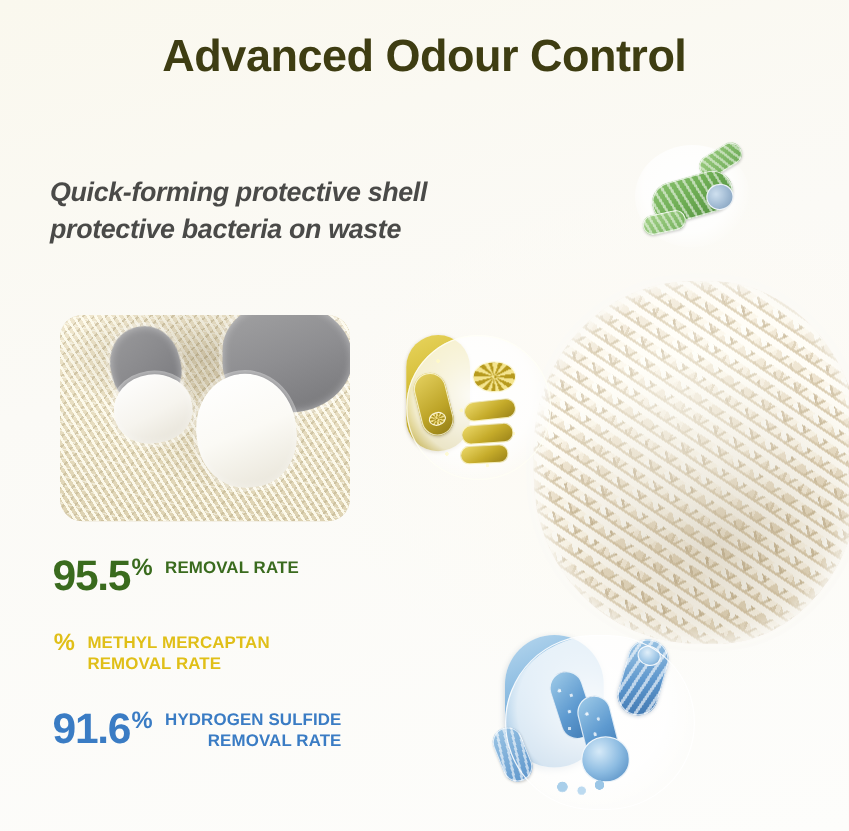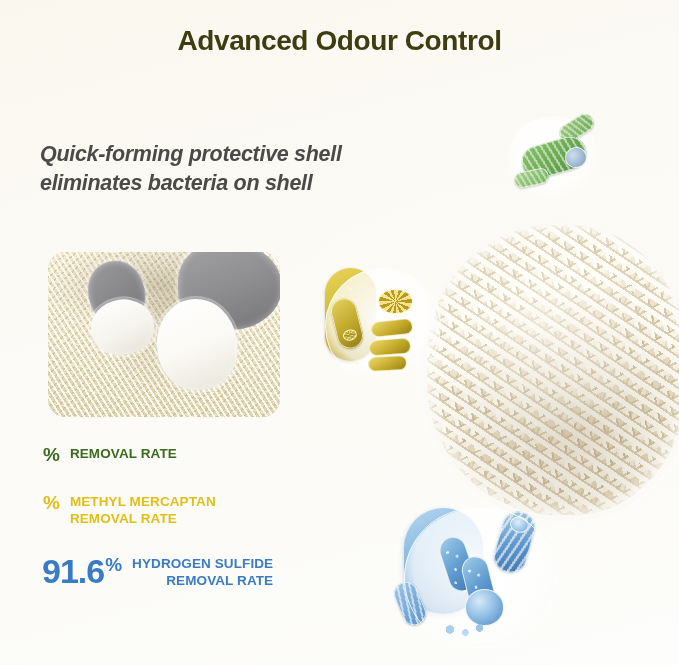--- a/index.html
+++ b/index.html
@@ -15,21 +15,21 @@
   .bg-wash {
     position:absolute; inset:0;
     background:
       radial-gradient(ellipse 60% 45% at 78% 52%, #fdfbf4 0%, rgba(253,251,244,0) 70%),
       linear-gradient(165deg, #faf8ee 0%, #fbfaf6 40%, #fdfdfb 100%);
   }
 
   
   .header { position:absolute; top:26px; left:0; right:0; text-align:center; }
   .title {
-    font-size:28px; font-weight:bold; color:#3e3d12;
+    font-size:36px; font-weight:bold; color:#3e3d12;
     letter-spacing:-0.4px; line-height:1.05;
   }
   .subtitle {
     margin-top:9px; font-size:22px; font-weight:400;
     color:#3b3a16; letter-spacing:0.1px;
   }
 
   
   .tagline {
     position:absolute; top:140px; left:40px; width:340px;
@@ -319,21 +319,21 @@
 </style>
 </head>
 <body>
 
 <div class="bg-wash"></div>
 
 <div class="header">
   <div class="title">Advanced Odour Control</div>
 </div>
 
-<div class="tagline">Quick-forming protective shell eliminates bacteria on shell</div>
+<div class="tagline">Quick-forming protective shell protective bacteria on waste</div>
 
 <div class="photo-card">
   <div class="litter-bed"></div>
   <div class="litter-shadow"></div>
   <div class="pit"></div>
   <div class="paw paw-a">
     <div class="paw-fur">
         <div class="paw-fuzz"></div>
       </div>
     <div class="paw-toe">
@@ -386,20 +386,21 @@
   <div class="b-main"></div>
   <div class="b-rod b-r1"></div>
   <div class="b-rod b-r2"></div>
   <div class="b-sphere"></div>
   <div class="b-bubbles"></div>
 </div>
 
 <div class="stats">
 
   <div class="stat s-green">
+    <div class="stat-num">95.5</div>
     <div class="stat-pct">%</div>
     <div class="stat-label">
       <div>REMOVAL RATE</div>
     </div>
   </div>
 
   <div class="stat s-yellow">
     <div class="stat-pct">%</div>
     <div class="stat-label">
       <div>METHYL MERCAPTAN</div>

